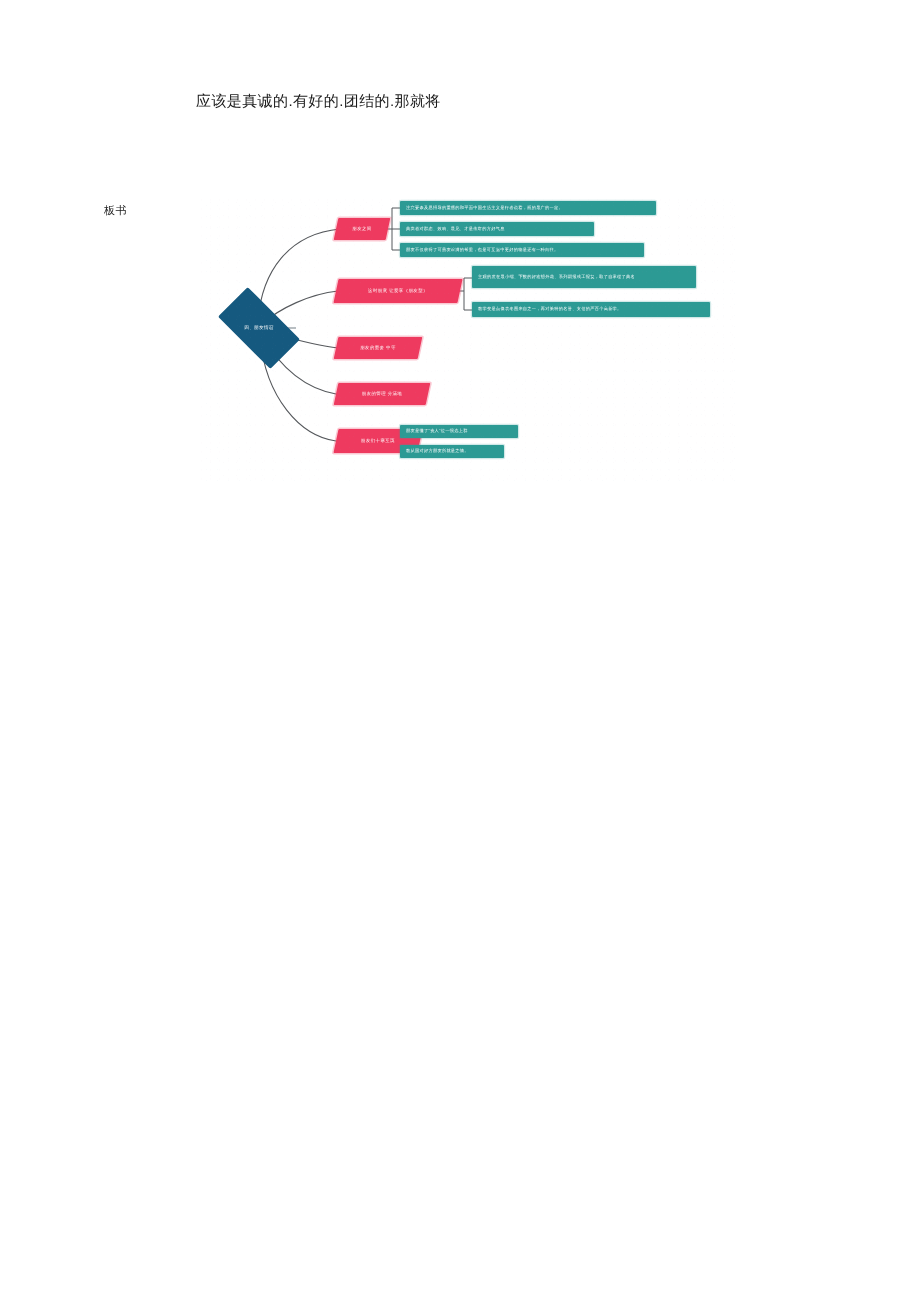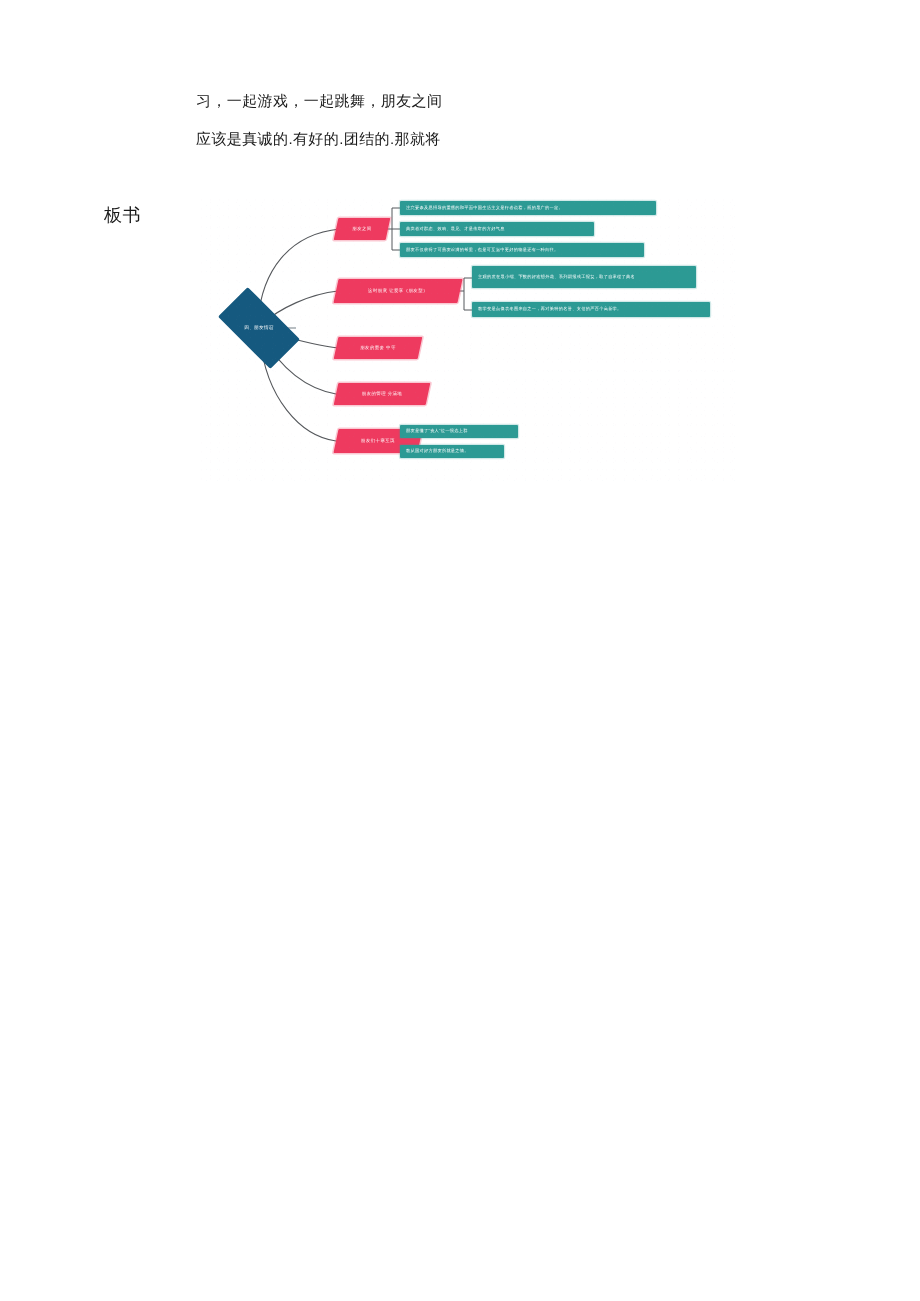--- a/index.html
+++ b/index.html
@@ -27,21 +27,21 @@
     color: #1a1a1a;
     line-height: 38px;
     letter-spacing: 0.4px;
     white-space: nowrap;
   }
 
   .board-label {
     position: absolute;
     left: 104px;
     top: 203px;
-    font-size: 18px;
+    font-size: 11px;
     color: #1a1a1a;
     letter-spacing: 0.4px;
   }
 
   
   .mindmap {
     position: absolute;
     left: 200px;
     top: 198px;
     width: 540px;
@@ -145,21 +145,20 @@
       radial-gradient(circle at 12% 22%, #d08fb0 0.6px, transparent 0.7px),
       radial-gradient(circle at 62% 71%, #8fc9d0 0.6px, transparent 0.7px),
       radial-gradient(circle at 83% 34%, #c79ab6 0.6px, transparent 0.7px);
     background-size: 9px 9px, 11px 11px, 13px 13px;
   }
 </style>
 </head>
 <body>
 
 <div class="doc-body">
-  <div class="doc-line">习，一起游戏，一起跳舞，朋友之间</div>
   <div class="doc-line">应该是真诚的.有好的.团结的.那就将</div>
 </div>
 
 <div class="board-label">板书</div>
 
 <div class="mindmap">
 
   <svg class="mm-svg" viewBox="0 0 540 285">
     <g fill="none" stroke="#55585c" stroke-width="1.1">
 

